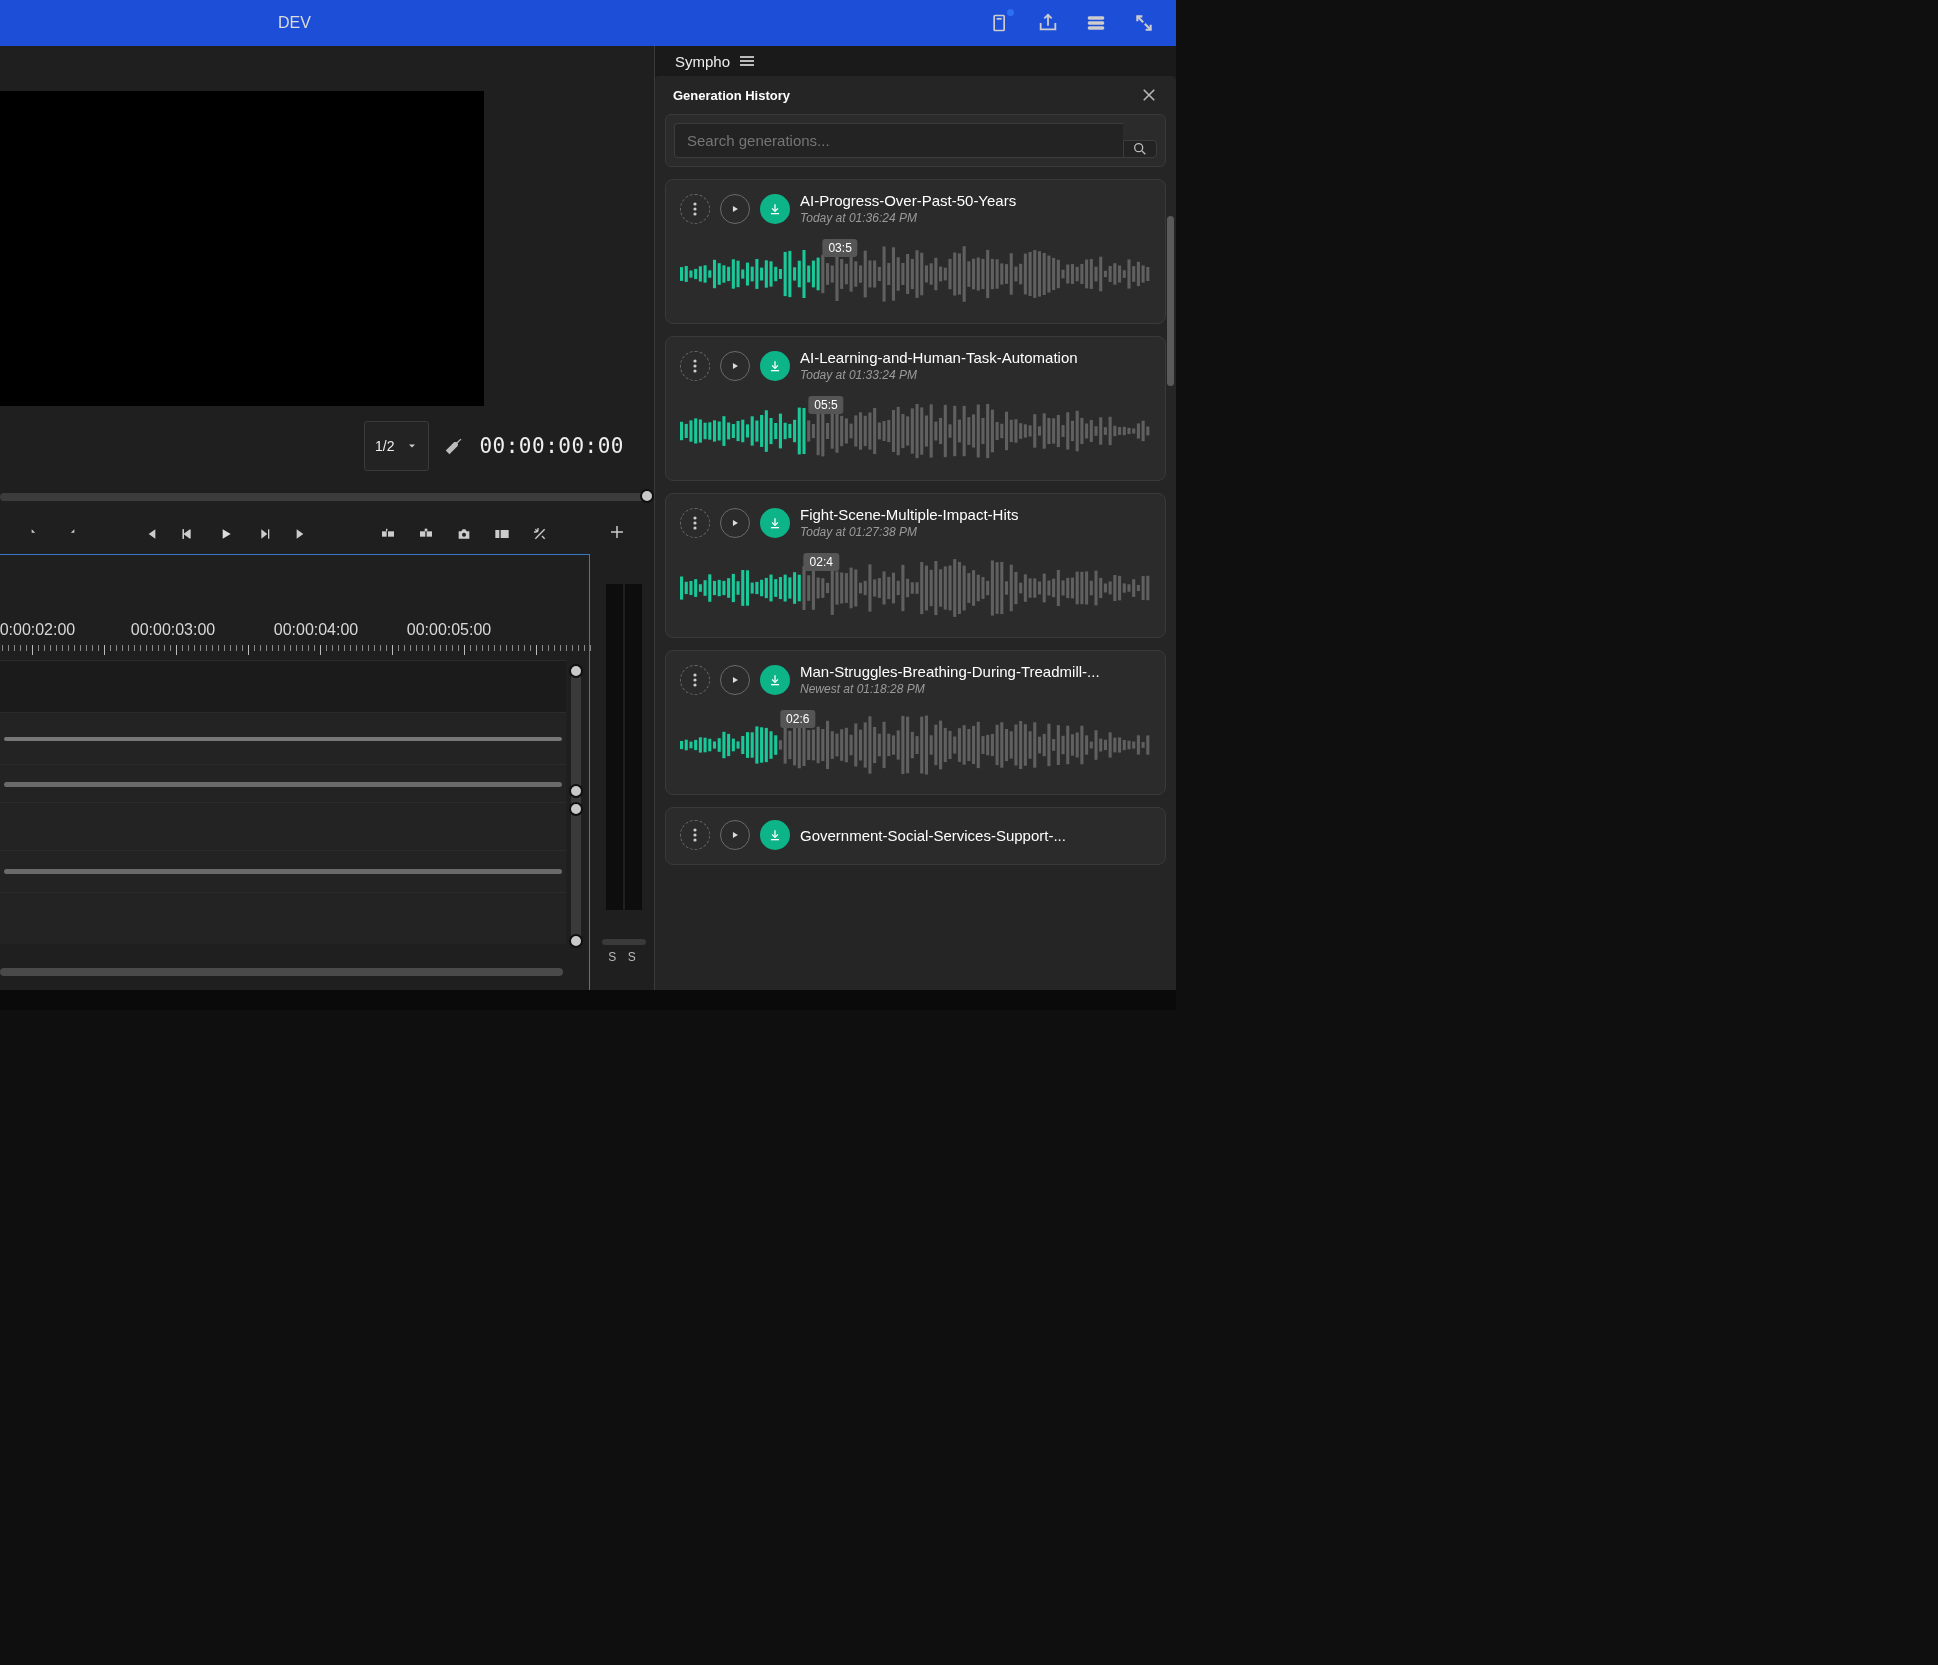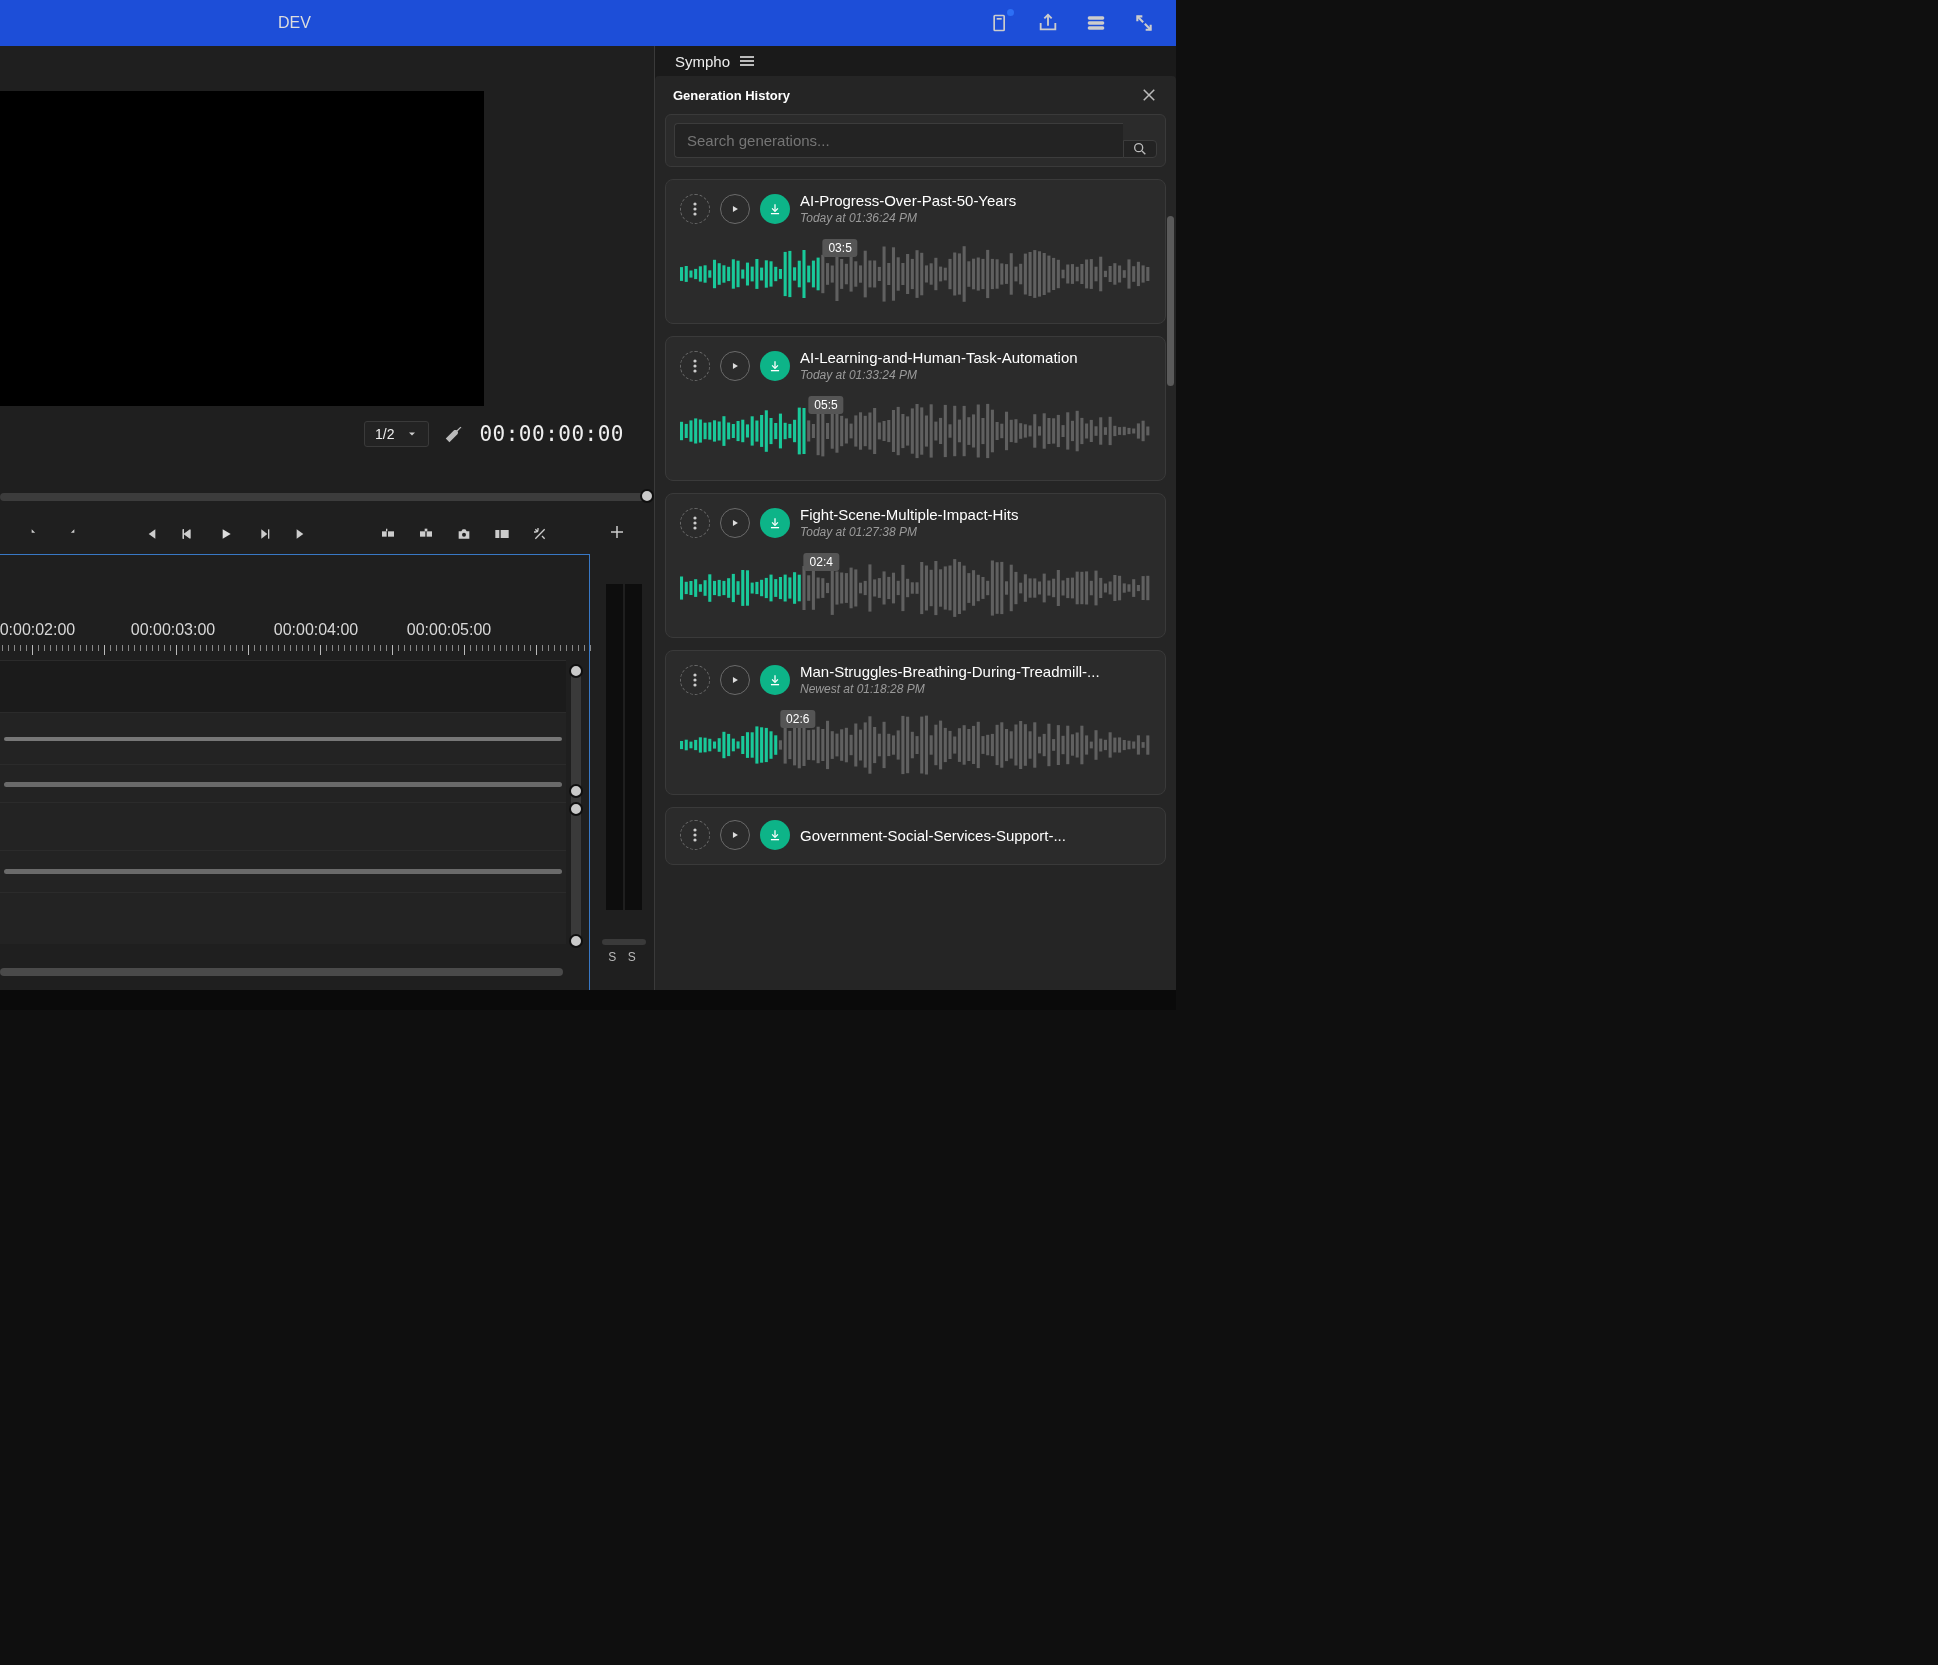--- a/index.html
+++ b/index.html
@@ -87,21 +87,21 @@
     right: 30px;
     display: flex;
     align-items: center;
     gap: 14px;
   }
   .ratio-select {
     background: #232323;
     border: 1px solid #3a3a3a;
     border-radius: 3px;
     color: #eee;
-    padding: 4px 10px;
+    padding: 16px 10px;
     font-size: 14px;
     display: flex; align-items: center; gap: 12px;
   }
   .tc-display {
     font-size: 21px;
     color: #eee;
     font-family: monospace;
     letter-spacing: 0.5px;
   }
   .wrench {

